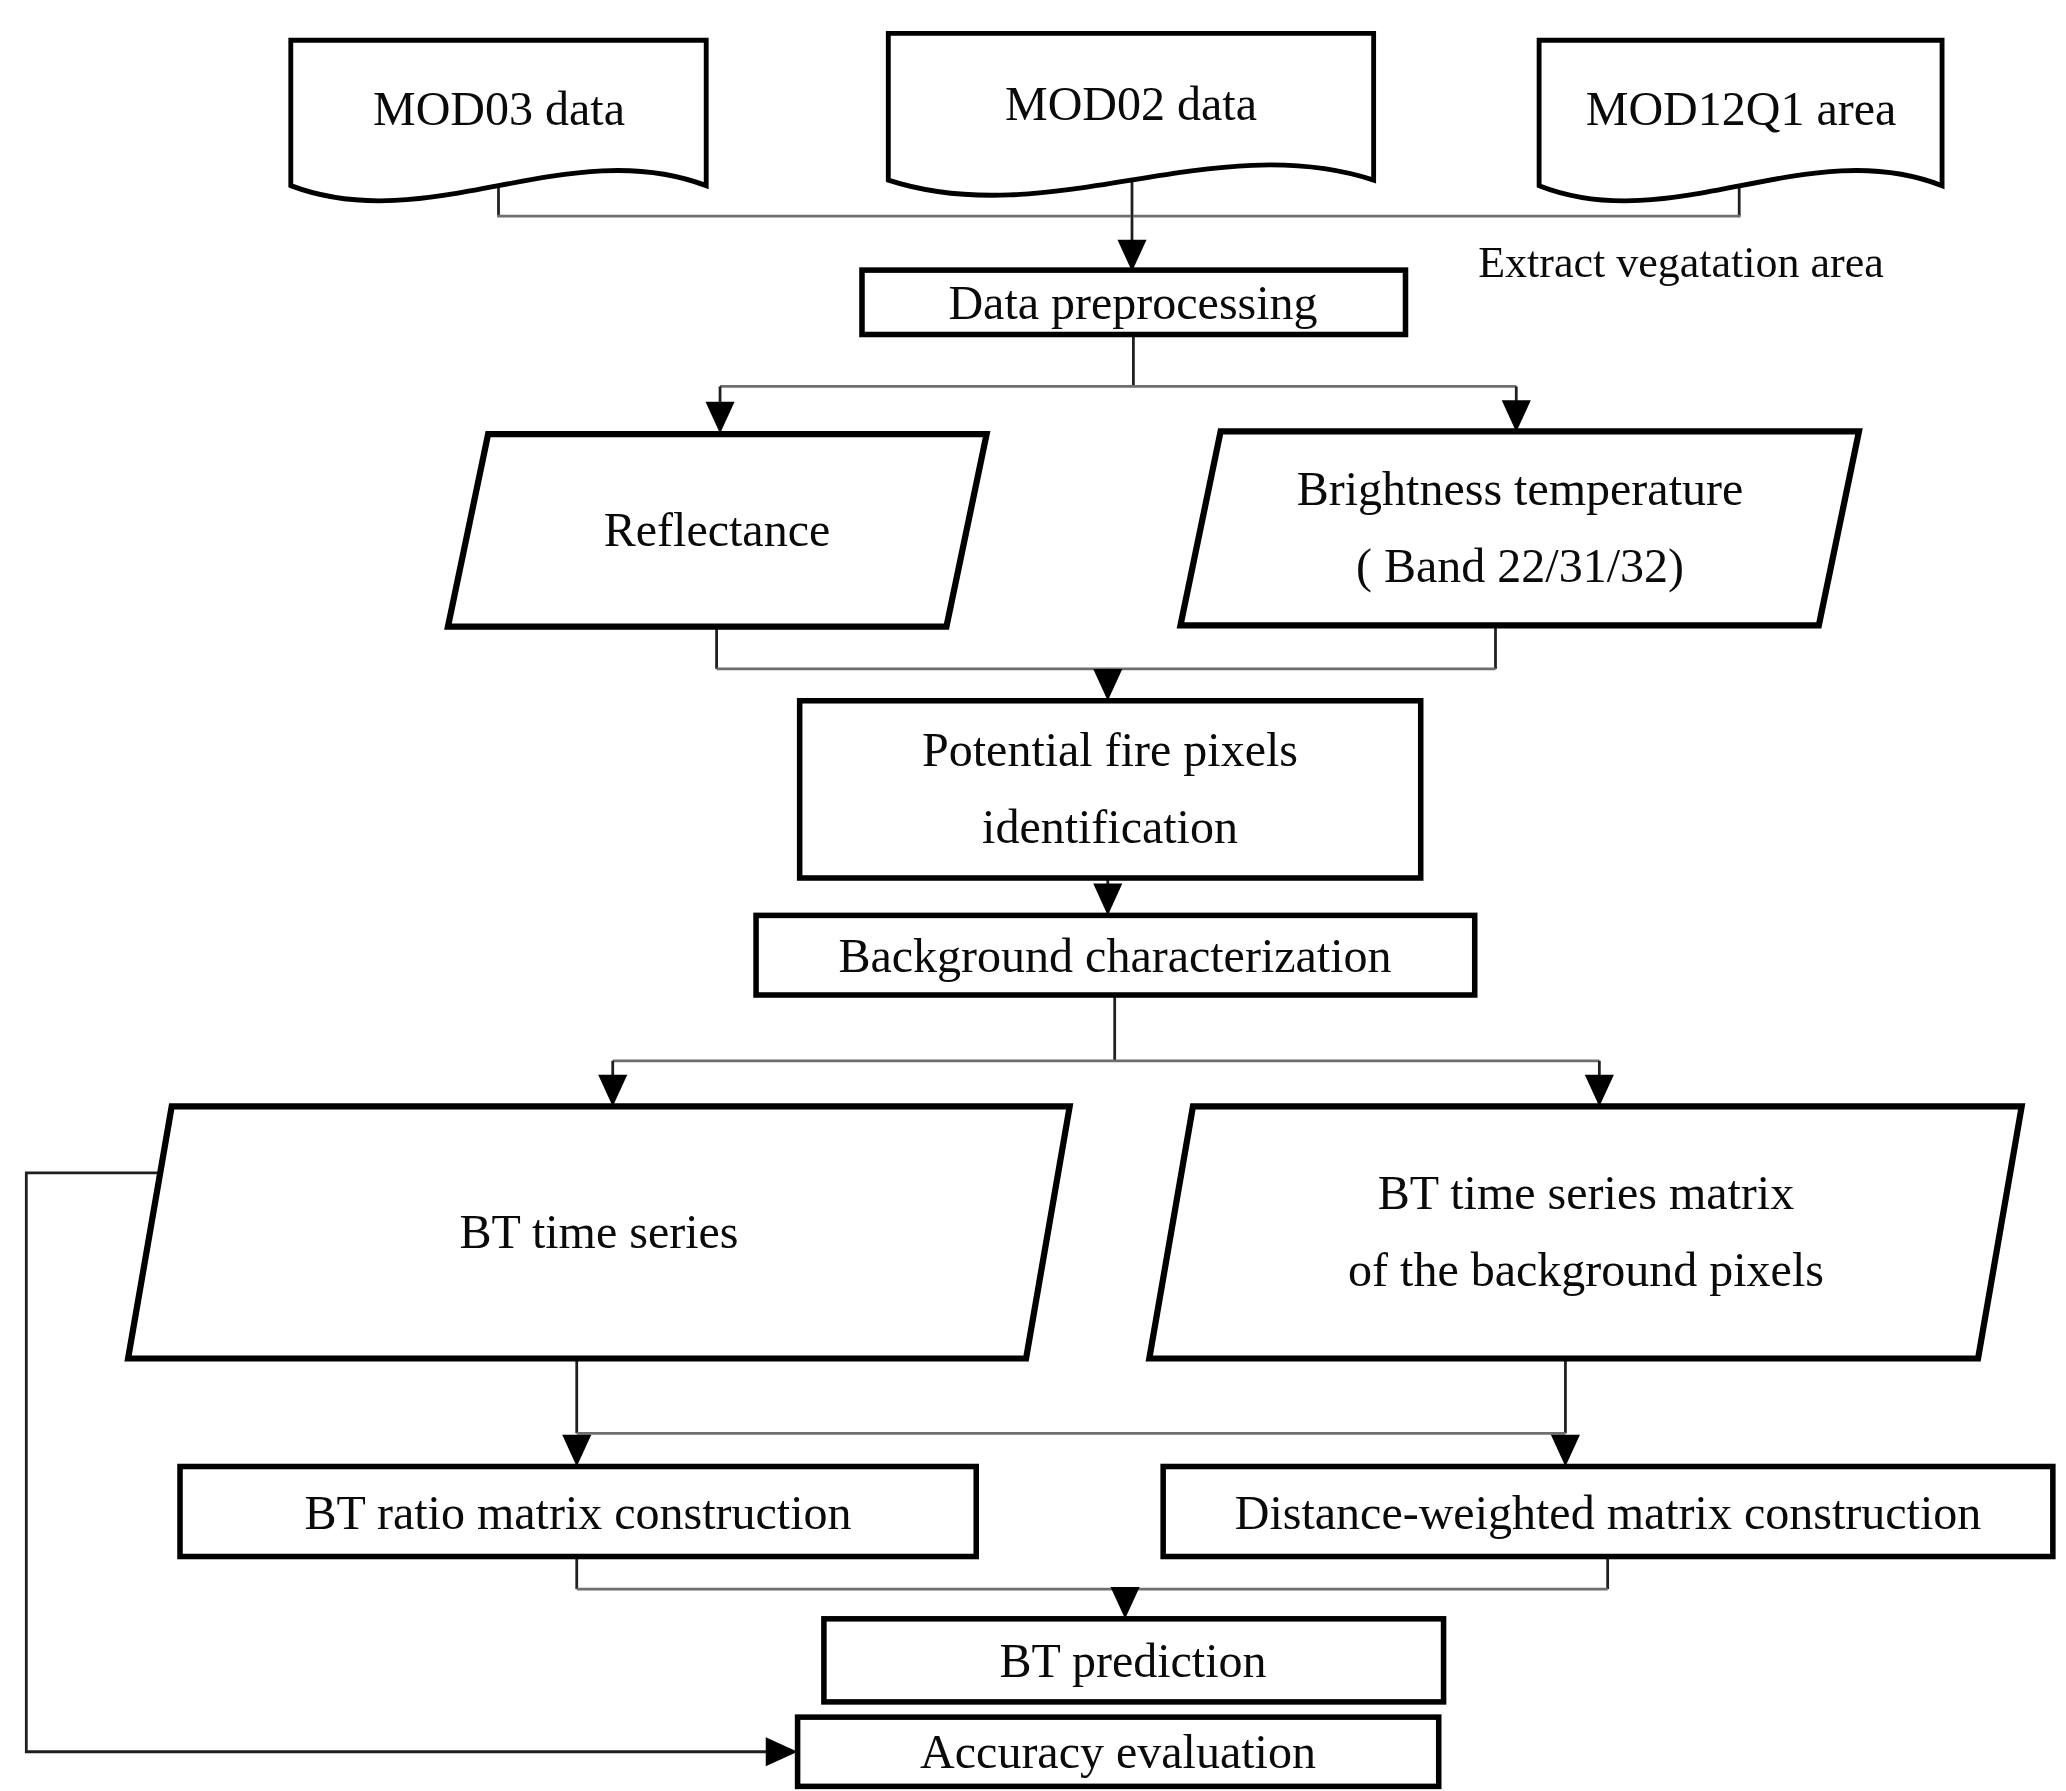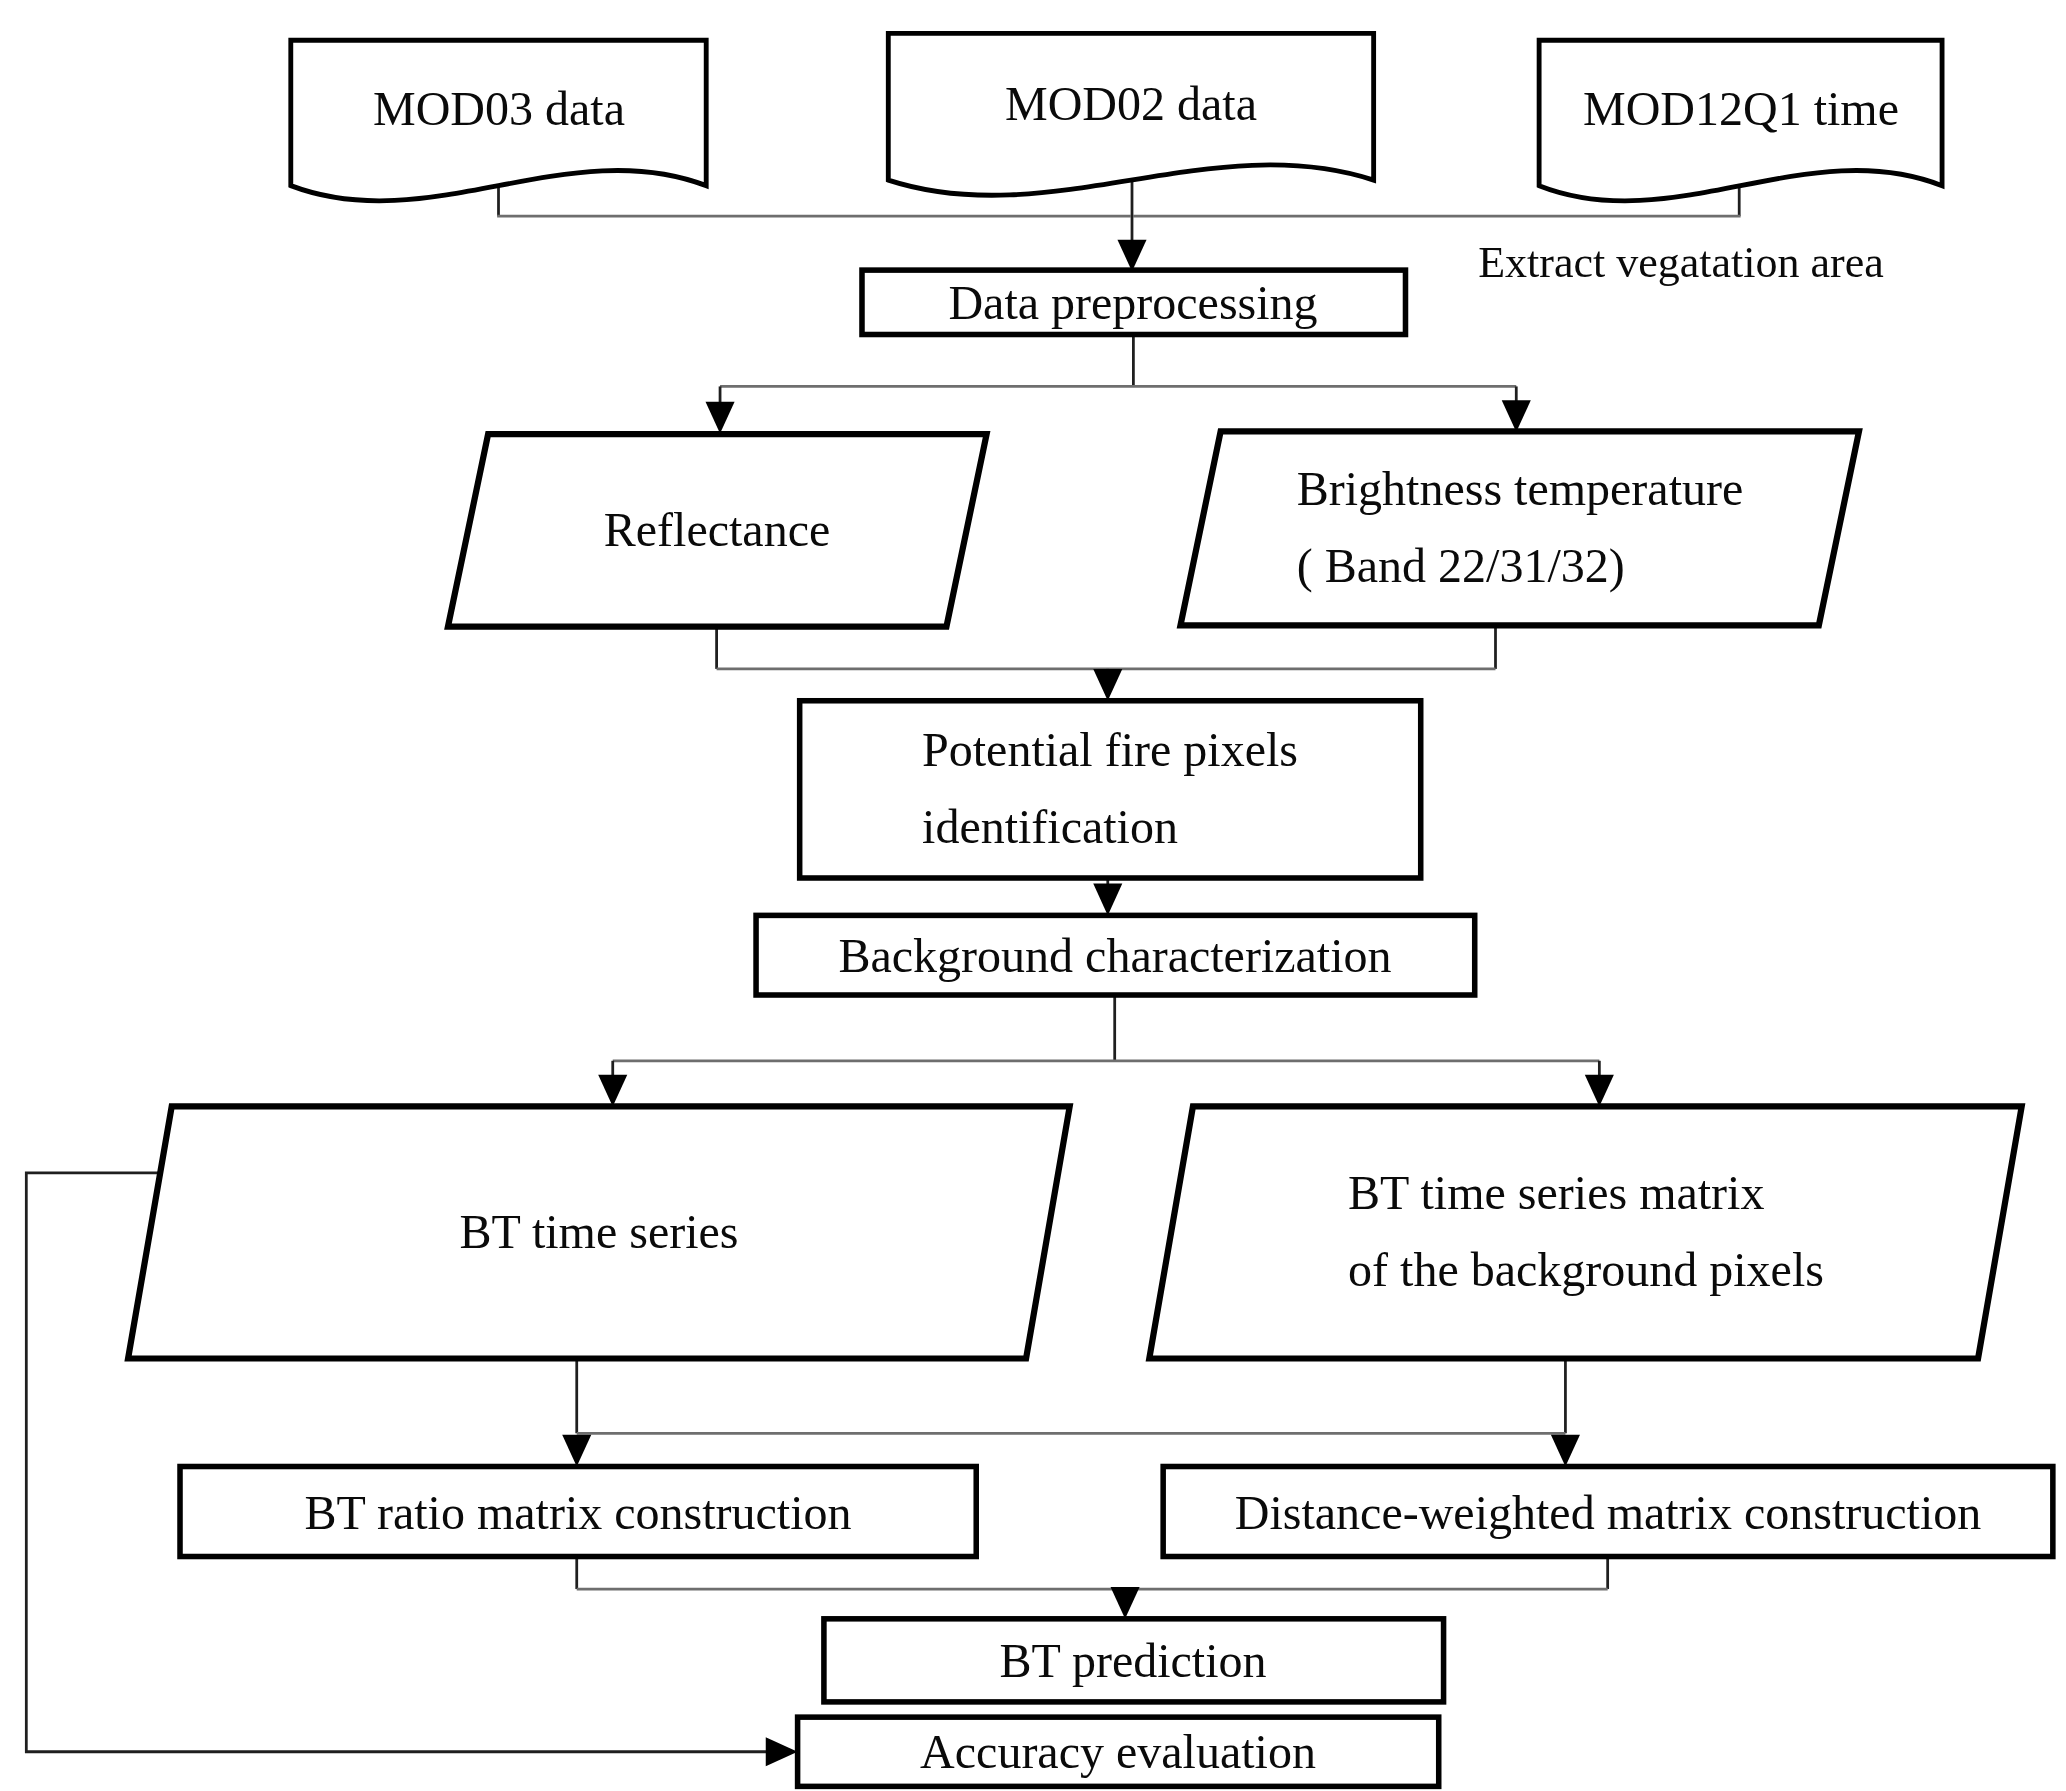--- a/index.html
+++ b/index.html
@@ -25,20 +25,21 @@
   .box{stroke-width:8;}
   .pgram{stroke-width:9;}
   .conn-v{fill:none;stroke:var(--connector-v);stroke-width:4;}
   .conn-h{fill:none;stroke:var(--connector-h);stroke-width:4;}
   .arrowhead{fill:#000000;stroke:none;}
   .lbl{
     position:absolute;
     transform:translate(-50%,-50%);
     font-size:48px;
     line-height:1.6;
+    text-align:center;
     white-space:nowrap;
     color:var(--text);
   }
   .lbl span{display:block;}
   .annotation{font-size:44px;}
 </style>
 </head>
 <body>
 
 <div id="canvas">
@@ -126,21 +127,21 @@
 
     <rect class="shape box" x="260" y="2118" width="1150" height="130"></rect>
     <rect class="shape box" x="1680" y="2118" width="1285" height="130"></rect>
 
     <rect class="shape box" x="1190" y="2338" width="895" height="120"></rect>
     <rect class="shape box" x="1152" y="2480" width="926" height="100"></rect>
   </svg>
 
   <div class="lbl" style="left:499px;top:109px">MOD03 data</div>
   <div class="lbl" style="left:1131px;top:104px">MOD02 data</div>
-  <div class="lbl" style="left:1741px;top:109px">MOD12Q1 time</div>
+  <div class="lbl" style="left:1741px;top:109px">MOD12Q1 area</div>
 
   <div class="lbl annotation" style="left:1681px;top:263px">Extract vegatation area</div>
 
   <div class="lbl" style="left:1133px;top:303px">Data preprocessing</div>
 
   <div class="lbl" style="left:717px;top:530px">
     <span>Reflectance</span>
   </div>
 
   <div class="lbl" style="left:1520px;top:528px">

